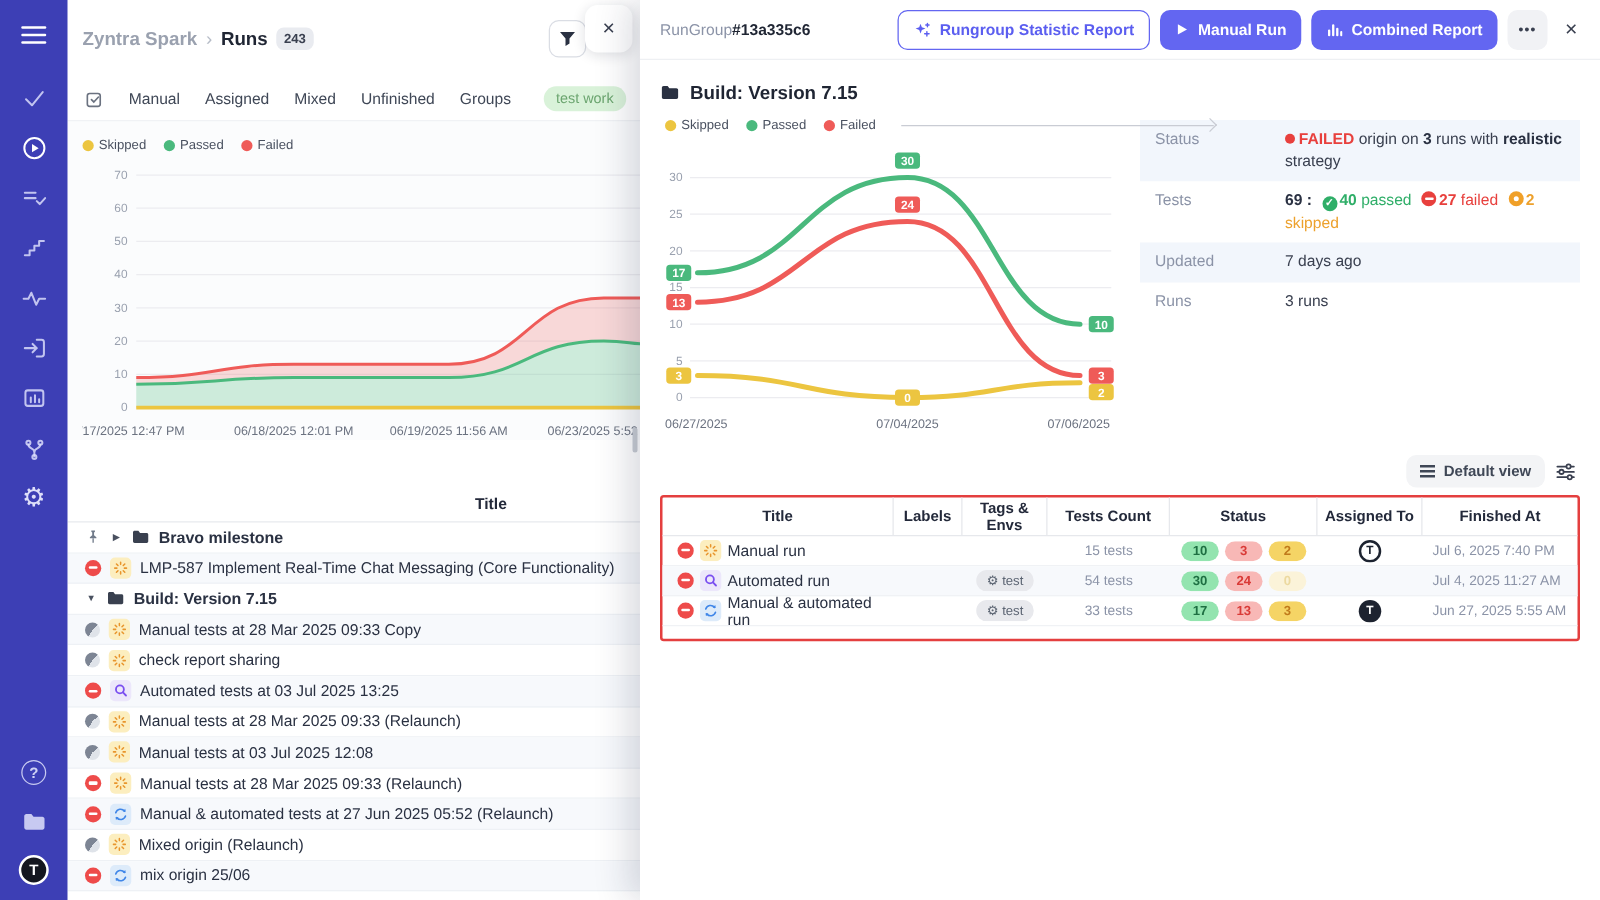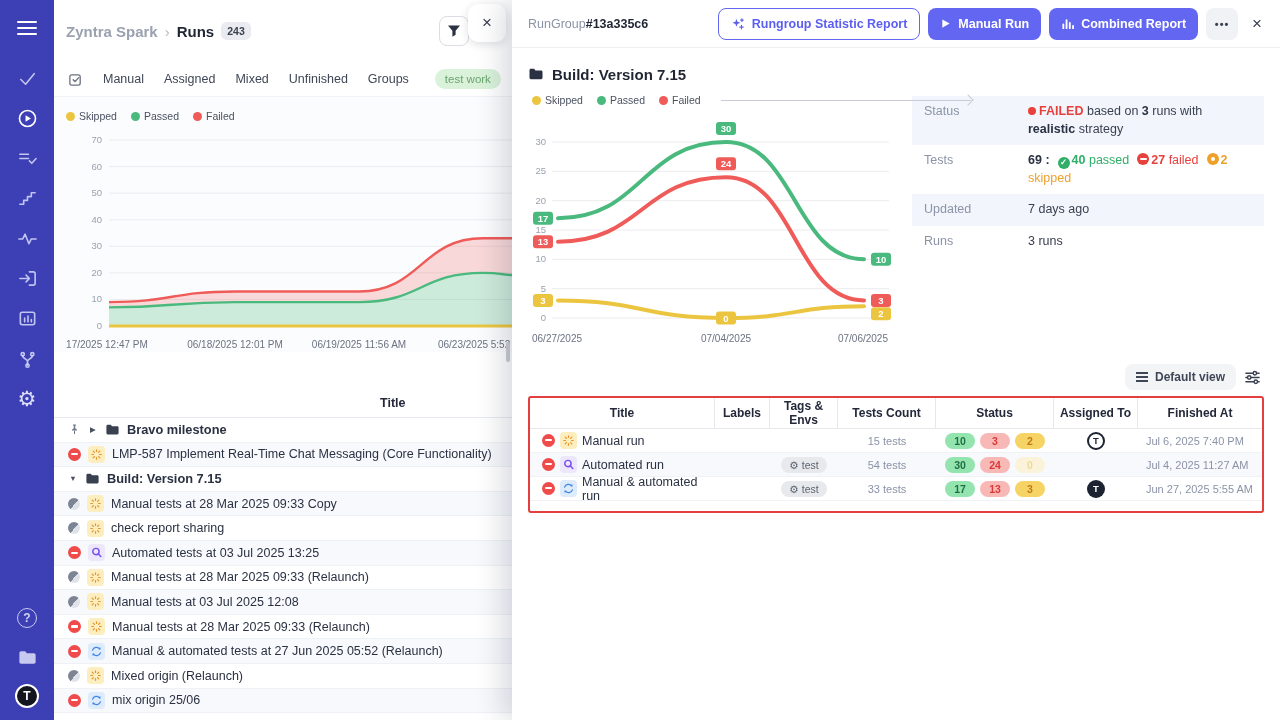--- a/index.html
+++ b/index.html
@@ -517,21 +517,21 @@
               <text x="198" y="230" text-anchor="middle" font-size="10" fill="#6b7280" font-family="Liberation Sans,sans-serif">07/04/2025</text>
               <text x="360" y="230" text-anchor="end" font-size="10" fill="#6b7280" font-family="Liberation Sans,sans-serif">07/06/2025</text>
             </svg>
           </div>
       </div>
 
       <div class="summary">
         <div class="sumrow striped">
           <span class="slabel">Status</span>
           <span><span class="dot-failed"></span><span class="red-b">FAILED</span>
-            <span>based on</span> <b>3</b>
+            <span>origin on</span> <b>3</b>
             <span>runs with</span> <b>realistic</b>
             <span>strategy</span></span>
         </div>
         <div class="sumrow">
           <span class="slabel">Tests</span>
           <span><b>69 :</b><span class="s-ok">✓</span><span class="grn">40</span>
             <span class="grn-w">passed</span><span class="s-fail"></span><span class="rd">27</span>
             <span class="rd-w">failed</span><span class="s-skip"></span><span class="yl">2</span>
             <span class="yl-w">skipped</span></span>
         </div>

